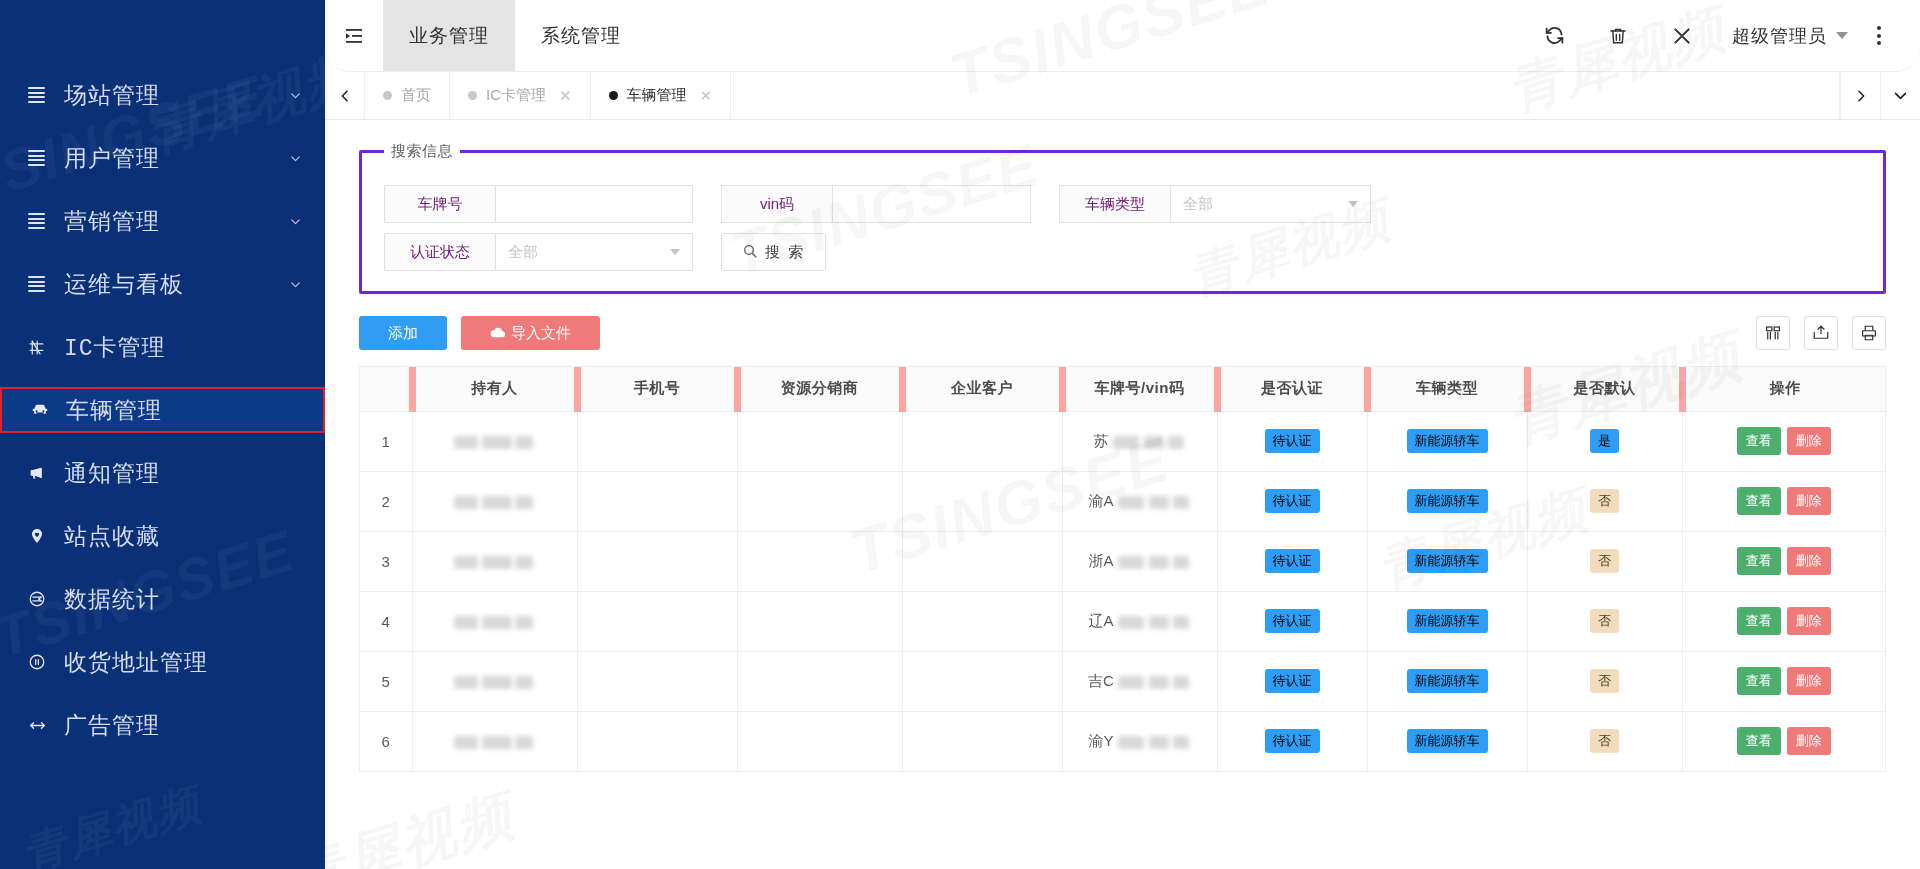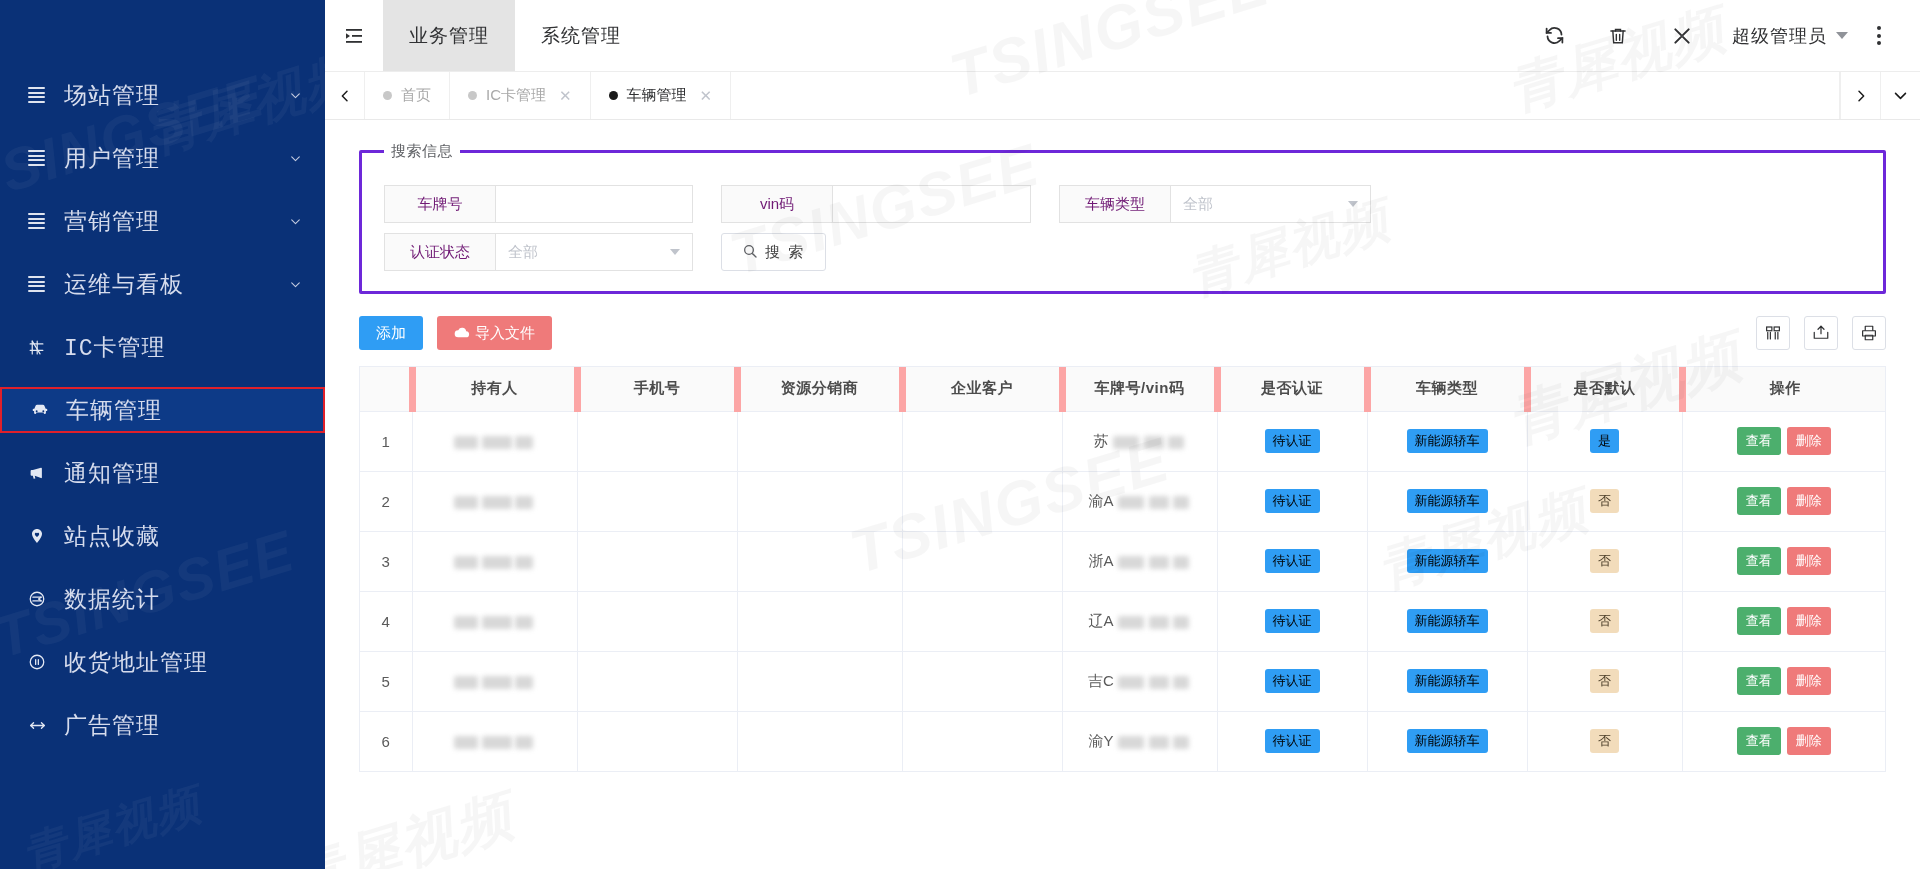--- a/index.html
+++ b/index.html
@@ -56,21 +56,21 @@
   .hamburger i:last-child { margin-bottom: 0; }
 
   
   .main { flex: 1; height: 869px; display: flex; flex-direction: column; background: #fff; position: relative; overflow: hidden; }
 
   
   .topbar {
     height: 72px; flex: 0 0 72px;
     display: flex; align-items: stretch;
     border-bottom: 1px solid #ededed; background: #fff;
-    position: relative; z-index: 5;
+    position: relative; z-index: 5; border-radius: 24px;
   }
   .collapse-btn {
     width: 58px; display: flex; align-items: center; justify-content: center;
     color: #303133; cursor: pointer;
   }
   .nav-tab {
     display: flex; align-items: center; padding: 0 26px;
     font-size: 19px; color: #303133; cursor: pointer; font-weight: 500;
     letter-spacing: 1px;
   }
@@ -164,21 +164,21 @@
     height: 38px; padding: 0 20px; border: 1px solid #dcdfe6; background: #fff;
     border-radius: 3px; font-size: 15px; color: #454545; cursor: pointer;
     display: flex; align-items: center; gap: 7px; font-family: inherit;
     letter-spacing: 2px;
   }
 
   
   .toolbar { display: flex; align-items: center; margin-bottom: 16px; }
   .btn {
     border: none; border-radius: 3px; cursor: pointer; font-family: inherit;
-    font-size: 15px; color: #fff; height: 34px; padding: 0 17px;
+    font-size: 15px; color: #fff; height: 34px; padding: 0 29px;
     display: inline-flex; align-items: center; gap: 5px;
   }
   .btn-add { background: #2f9df4; }
   .btn-import { background: #ef7a7a; margin-left: 14px; }
   .tool-right { margin-left: auto; display: flex; gap: 14px; }
   .tool-sq {
     width: 34px; height: 34px; border: 1px solid #dcdfe6; background: #fff;
     border-radius: 3px; display: flex; align-items: center; justify-content: center;
     cursor: pointer; color: #303133;
   }

